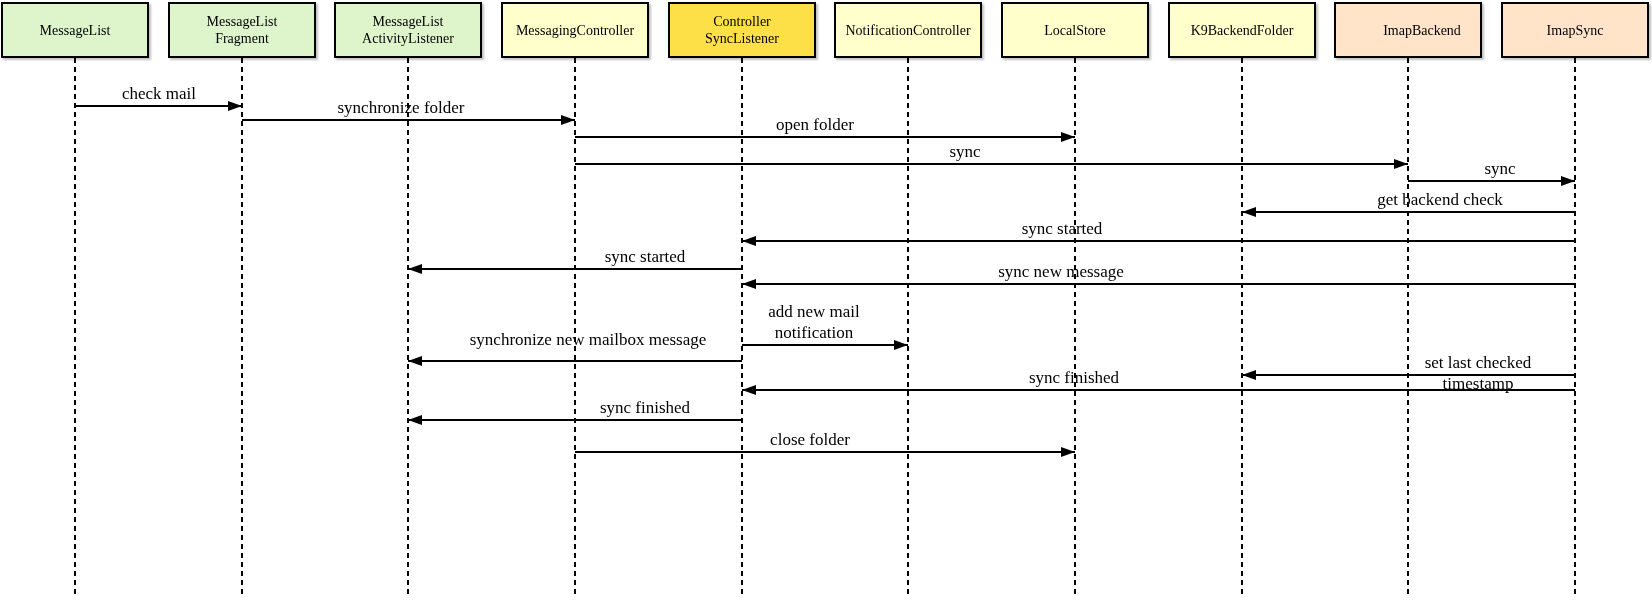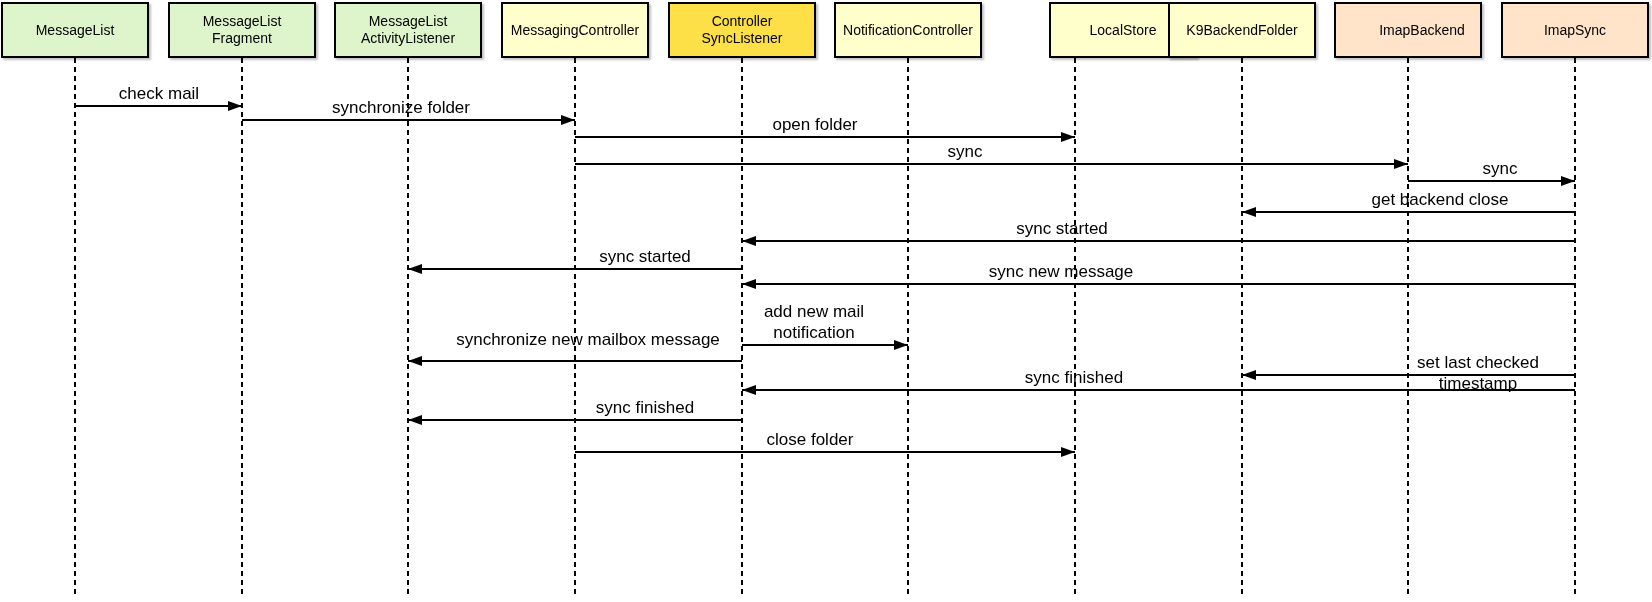--- a/index.html
+++ b/index.html
@@ -1,20 +1,20 @@
 <!DOCTYPE html>
 <html><head>
 <meta charset="utf-8">
 <style>
   html,body{margin:0;padding:0;background:#ffffff;}
   .stage{
     position:relative;
     width:1652px;height:602px;
     background:#ffffff;
-    font-family:Liberation Sans, sans-serif;
+    font-family:Liberation Serif, serif;
     color:#000;
     overflow:hidden;
   }
   .actor-box{
     position:absolute;top:2px;
     width:148px;height:56px;
     box-sizing:border-box;
     border:2px solid #000;
     display:flex;align-items:center;justify-content:center;
     text-align:center;
@@ -55,21 +55,21 @@
     <div class="actor-box" style="left: 334px; background: rgb(222, 245, 204);"><span>MessageList
 ActivityListener</span></div>
     <div class="lifeline" style="left: 407px;"></div>
     <div class="actor-box" style="left: 501px; background: rgb(255, 255, 204);"><span>MessagingController</span></div>
     <div class="lifeline" style="left: 574px;"></div>
     <div class="actor-box" style="left: 668px; background: #fde047;"><span>Controller
 SyncListener</span></div>
     <div class="lifeline" style="left: 741px;"></div>
     <div class="actor-box" style="left: 834px; background: rgb(255, 255, 204);"><span>NotificationController</span></div>
     <div class="lifeline" style="left: 907px;"></div>
-    <div class="actor-box" style="left: 1001px; background: rgb(255, 255, 204); margin-left: 48px;"><span>LocalStore</span></div>
+    <div class="actor-box" style="left: 1001px; background: rgb(255, 255, 204);"><span>LocalStore</span></div>
     <div class="lifeline" style="left: 1074px;"></div>
     <div class="actor-box" style="left: 1168px; background: rgb(255, 255, 204);"><span>K9BackendFolder</span></div>
     <div class="lifeline" style="left: 1241px;"></div>
     <div class="actor-box" style="left: 1334px; background: rgb(255, 228, 202); padding-left: 28px;"><span>ImapBackend</span></div>
     <div class="lifeline" style="left: 1407px;"></div>
     <div class="actor-box" style="left: 1501px; background: rgb(255, 228, 202); text-align: center;"><span>ImapSync</span></div>
     <div class="lifeline" style="left: 1574px;"></div>
     <div class="msg-line" style="left: 75px; width: 167px; top: 105px;"></div>
     <div class="arrowhead right" style="top: 101px; left: 228px;"></div>
     <div class="msg-label" style="left: 159px; top: 83px;">check mail</div>
@@ -80,21 +80,21 @@
     <div class="arrowhead right" style="top: 132px; left: 1061px;"></div>
     <div class="msg-label" style="left: 815px; top: 114px;">open folder</div>
     <div class="msg-line" style="left: 575px; width: 833px; top: 163px;"></div>
     <div class="arrowhead right" style="top: 159px; left: 1394px;"></div>
     <div class="msg-label" style="left: 965px; top: 141px;">sync</div>
     <div class="msg-line" style="left: 1408px; width: 167px; top: 180px;"></div>
     <div class="arrowhead right" style="top: 176px; left: 1561px;"></div>
     <div class="msg-label" style="left: 1500px; top: 158px;">sync</div>
     <div class="msg-line" style="left: 1242px; width: 333px; top: 211px;"></div>
     <div class="arrowhead left" style="top: 207px; left: 1242px;"></div>
-    <div class="msg-label" style="left: 1440px; top: 189px;">get backend close</div>
+    <div class="msg-label" style="left: 1440px; top: 189px;">get backend check</div>
     <div class="msg-line" style="left: 742px; width: 833px; top: 240px;"></div>
     <div class="arrowhead left" style="top: 236px; left: 742px;"></div>
     <div class="msg-label" style="left: 1062px; top: 218px;">sync started</div>
     <div class="msg-line" style="left: 408px; width: 334px; top: 268px;"></div>
     <div class="arrowhead left" style="top: 264px; left: 408px;"></div>
     <div class="msg-label" style="left: 645px; top: 246px;">sync started</div>
     <div class="msg-line" style="left: 742px; width: 833px; top: 283px;"></div>
     <div class="arrowhead left" style="top: 279px; left: 742px;"></div>
     <div class="msg-label" style="left: 1061px; top: 261px;">sync new message</div>
     <div class="msg-line" style="left: 742px; width: 166px; top: 344px;"></div>

